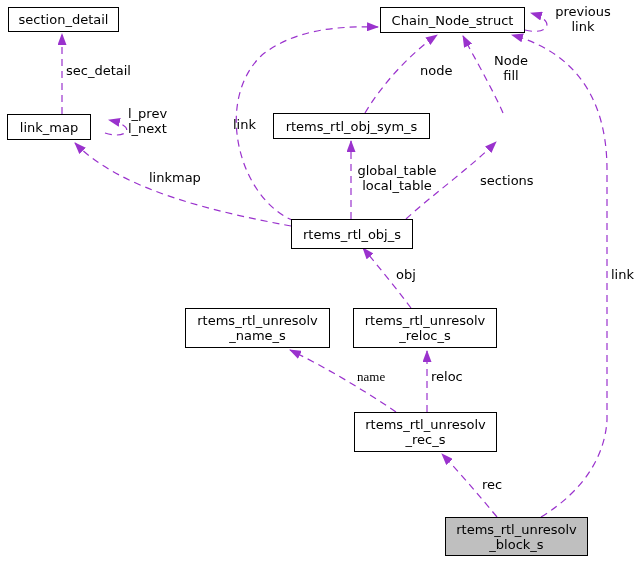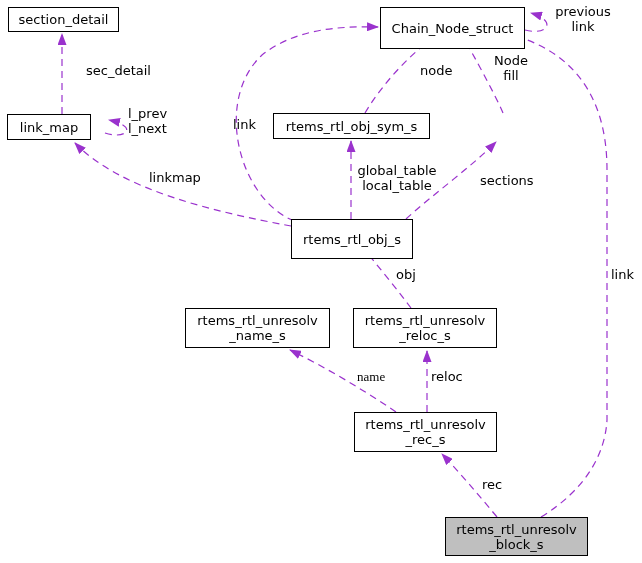--- a/index.html
+++ b/index.html
@@ -68,42 +68,42 @@
     <path class="edge" marker-end="url(#arrow)" d="M 291 226 C 215 212 120 190 75 143"></path>
     <path class="edge" marker-end="url(#arrow)" d="M 396 412 C 362 389 325 367 290 350"></path>
     <path class="edge" marker-end="url(#arrow)" d="M 427 412 L 427 351"></path>
     <path class="edge" marker-end="url(#arrow)" d="M 411 308 C 396 288 378 266 363 248"></path>
     <path class="edge" marker-end="url(#arrow)" d="M 497 517 C 478 494 459 472 442 454"></path>
     <path class="edge" marker-end="url(#arrow)" d="M 541 517 C 585 490 605 455 607 420 L 607 170 C 607 90 567 50 512 35"></path>
   </svg>
 
   <div class="node" style="left:8px;top:7px;width:111px;height:25px;">section_detail</div>
 
-  <div class="node" style="left:380px;top:7px;width:145px;height:42px;">Chain_Node_struct</div>
+  <div class="node" style="left:380px;top:7px;width:145px;height:26px;">Chain_Node_struct</div>
 
   <div class="node" style="left:7px;top:114px;width:84px;height:26px;">link_map</div>
 
   <div class="node" style="left:273px;top:113px;width:157px;height:26px;">rtems_rtl_obj_sym_s</div>
 
 
-  <div class="node" style="left:291px;top:219px;width:122px;height:40px;">rtems_rtl_obj_s</div>
+  <div class="node" style="left:291px;top:219px;width:122px;height:30px;">rtems_rtl_obj_s</div>
 
   <div class="node" style="left:185px;top:308px;width:145px;height:40px;">rtems_rtl_unresolv
 _name_s</div>
 
   <div class="node" style="left:353px;top:308px;width:144px;height:40px;">rtems_rtl_unresolv
 _reloc_s</div>
 
   <div class="node" style="left:354px;top:412px;width:143px;height:40px;">rtems_rtl_unresolv
 _rec_s</div>
 
   <div class="node highlight" style="left:445px;top:517px;width:143px;height:39px;">rtems_rtl_unresolv
 _block_s</div>
 
-  <div class="edge-label" style="left:66px;top:63px;margin-left:20px;">sec_detail</div>
+  <div class="edge-label" style="left:66px;top:63px;">sec_detail</div>
 
   <div class="edge-label" style="left:128px;top:106px;">l_prev
 l_next</div>
 
   <div class="edge-label centered" style="left:550px;top:4px;width:66px;">previous
 link</div>
 
   <div class="edge-label" style="left:420px;top:63px;">node</div>
 
   <div class="edge-label centered" style="left:486px;top:53px;width:50px;">Node

